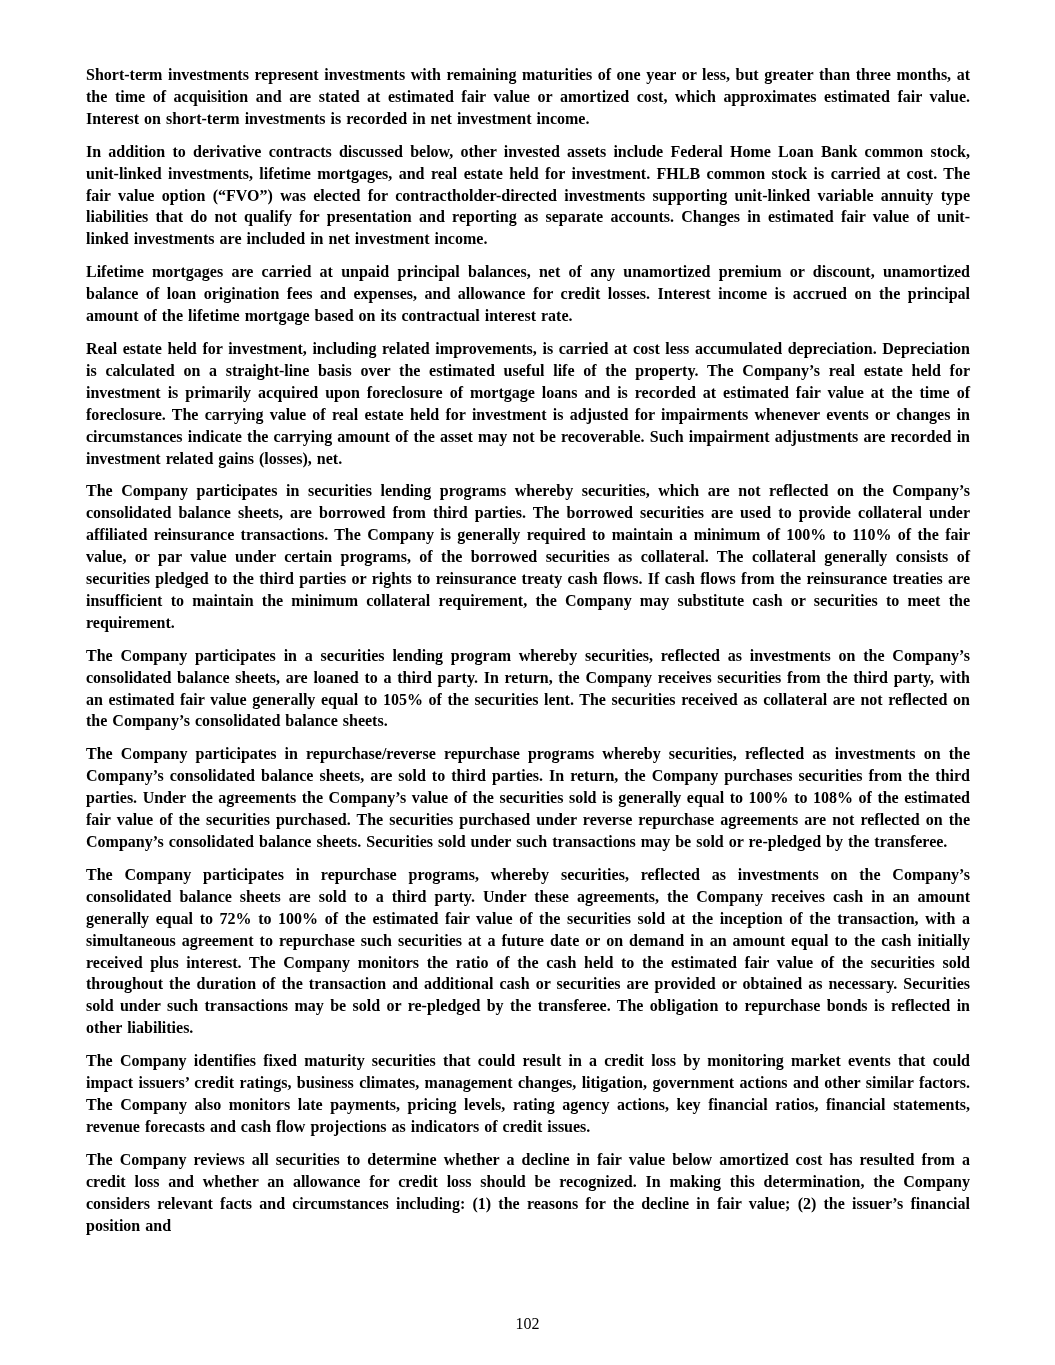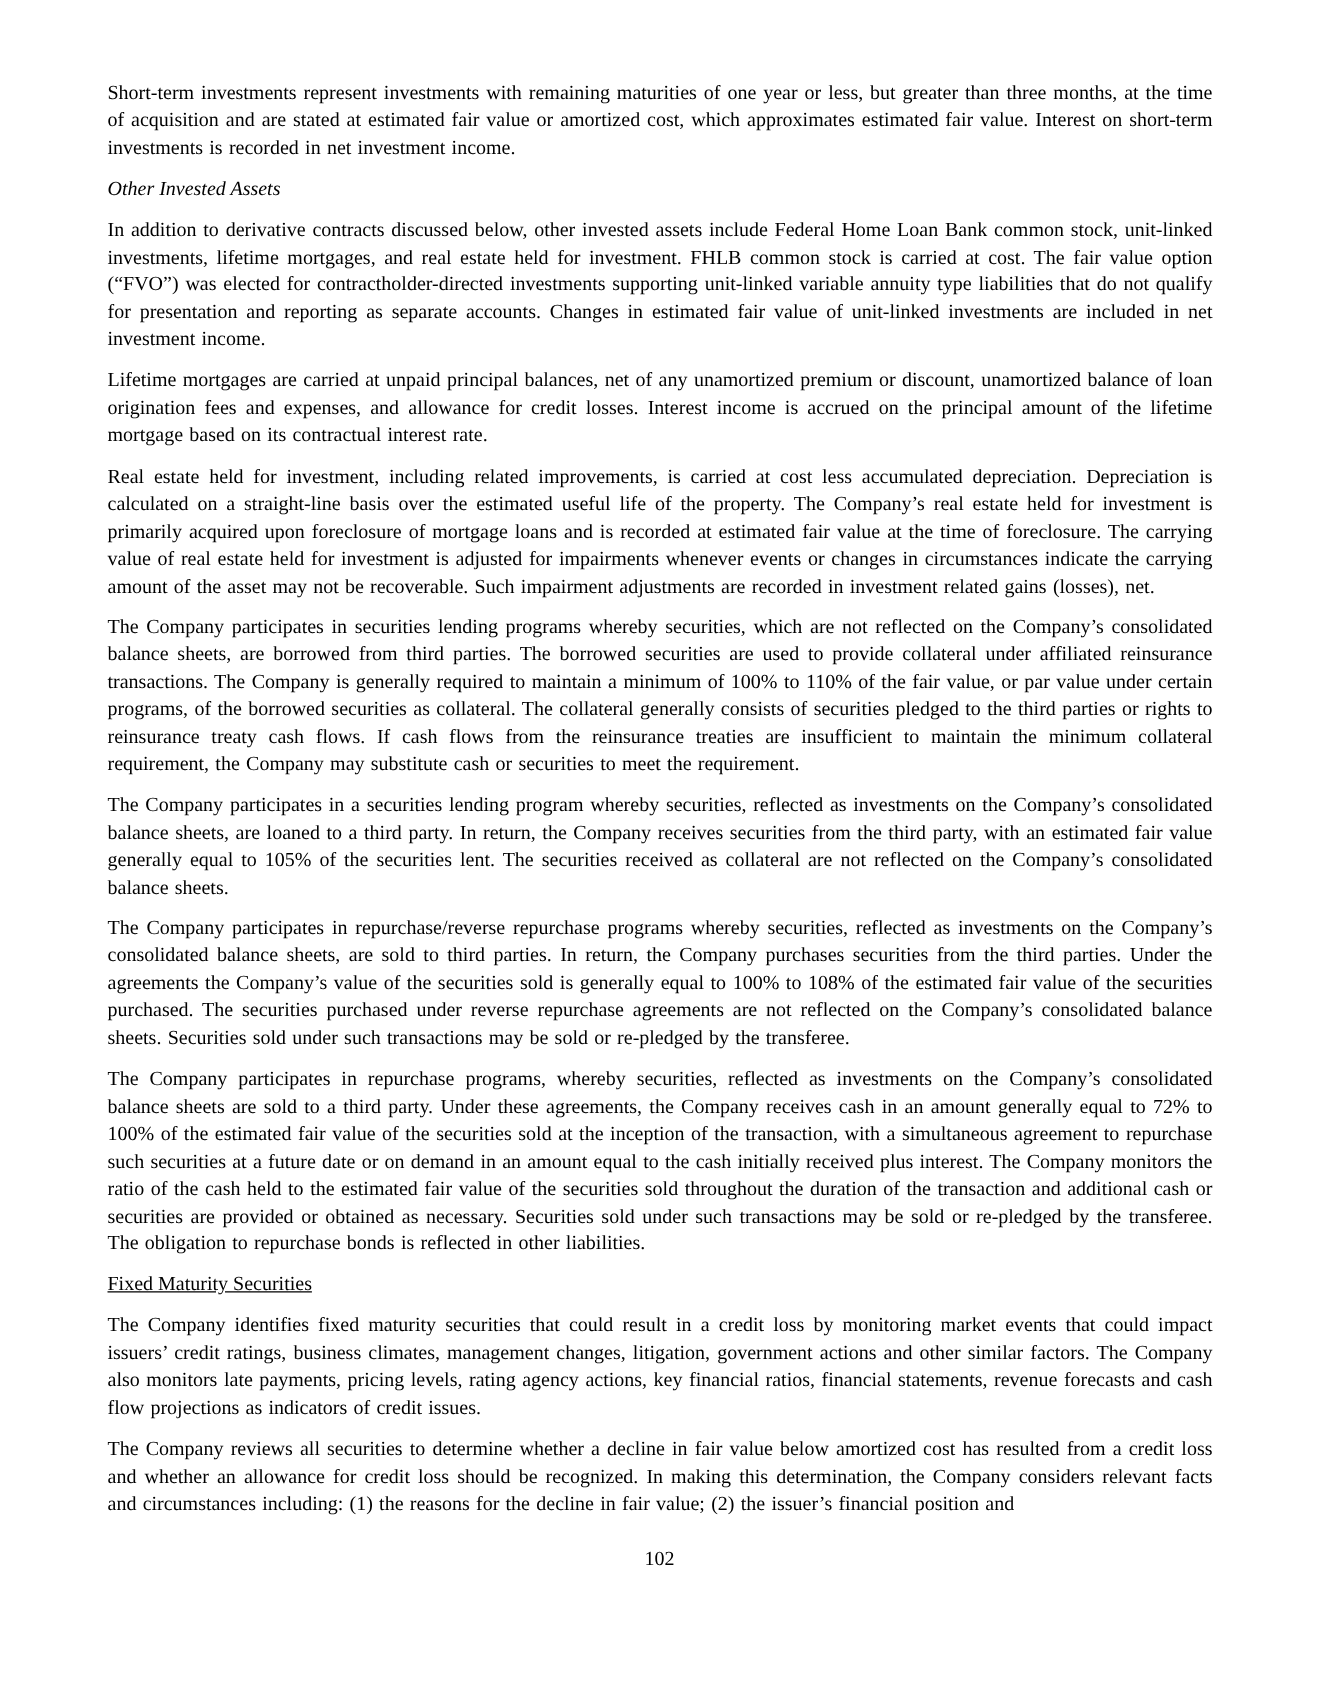--- a/index.html
+++ b/index.html
@@ -20,54 +20,53 @@
     top: 64px;
     left: 86px;
     width: 884px;
   }
   .para {
     font-size: 16px;
     line-height: 1.37;
     text-align: justify;
     margin: 0 0 11px 0;
     word-spacing: 1px;
+    font-weight: bold;
   }
   .heading {
     font-size: 16px;
     line-height: 1.37;
     text-align: left;
     margin: 0 0 11px 0;
   }
   .italic {
     font-style: italic;
   }
   .underline {
     text-decoration: underline;
   }
   .page-number {
     position: absolute;
-    top: 1238px;
+    top: 1314px;
     left: 0;
     width: 100%;
     text-align: center;
     font-size: 16px;
     line-height: 1.3;
   }
 </style>
 </head>
 <body>
 
 <div class="page-content">
   <p class="para">Short-term investments represent investments with remaining maturities of one year or less, but greater than three months, at the time of acquisition and are stated at estimated fair value or amortized cost, which approximates estimated fair value. Interest on short-term investments is recorded in net investment income.</p>
-  <p class="heading italic">Other Invested Assets</p>
   <p class="para">In addition to derivative contracts discussed below, other invested assets include Federal Home Loan Bank common stock, unit-linked investments, lifetime mortgages, and real estate held for investment. FHLB common stock is carried at cost. The fair value option (“FVO”) was elected for contractholder-directed investments supporting unit-linked variable annuity type liabilities that do not qualify for presentation and reporting as separate accounts. Changes in estimated fair value of unit-linked investments are included in net investment income.</p>
   <p class="para">Lifetime mortgages are carried at unpaid principal balances, net of any unamortized premium or discount, unamortized balance of loan origination fees and expenses, and allowance for credit losses. Interest income is accrued on the principal amount of the lifetime mortgage based on its contractual interest rate.</p>
   <p class="para">Real estate held for investment, including related improvements, is carried at cost less accumulated depreciation. Depreciation is calculated on a straight-line basis over the estimated useful life of the property. The Company’s real estate held for investment is primarily acquired upon foreclosure of mortgage loans and is recorded at estimated fair value at the time of foreclosure. The carrying value of real estate held for investment is adjusted for impairments whenever events or changes in circumstances indicate the carrying amount of the asset may not be recoverable. Such impairment adjustments are recorded in investment related gains (losses), net.</p>
   <p class="para">The Company participates in securities lending programs whereby securities, which are not reflected on the Company’s consolidated balance sheets, are borrowed from third parties. The borrowed securities are used to provide collateral under affiliated reinsurance transactions. The Company is generally required to maintain a minimum of 100% to 110% of the fair value, or par value under certain programs, of the borrowed securities as collateral. The collateral generally consists of securities pledged to the third parties or rights to reinsurance treaty cash flows. If cash flows from the reinsurance treaties are insufficient to maintain the minimum collateral requirement, the Company may substitute cash or securities to meet the requirement.</p>
   <p class="para">The Company participates in a securities lending program whereby securities, reflected as investments on the Company’s consolidated balance sheets, are loaned to a third party. In return, the Company receives securities from the third party, with an estimated fair value generally equal to 105% of the securities lent. The securities received as collateral are not reflected on the Company’s consolidated balance sheets.</p>
   <p class="para">The Company participates in repurchase/reverse repurchase programs whereby securities, reflected as investments on the Company’s consolidated balance sheets, are sold to third parties. In return, the Company purchases securities from the third parties. Under the agreements the Company’s value of the securities sold is generally equal to 100% to 108% of the estimated fair value of the securities purchased. The securities purchased under reverse repurchase agreements are not reflected on the Company’s consolidated balance sheets. Securities sold under such transactions may be sold or re-pledged by the transferee.</p>
   <p class="para">The Company participates in repurchase programs, whereby securities, reflected as investments on the Company’s consolidated balance sheets are sold to a third party. Under these agreements, the Company receives cash in an amount generally equal to 72% to 100% of the estimated fair value of the securities sold at the inception of the transaction, with a simultaneous agreement to repurchase such securities at a future date or on demand in an amount equal to the cash initially received plus interest. The Company monitors the ratio of the cash held to the estimated fair value of the securities sold throughout the duration of the transaction and additional cash or securities are provided or obtained as necessary. Securities sold under such transactions may be sold or re-pledged by the transferee. The obligation to repurchase bonds is reflected in other liabilities.</p>
-  <p class="heading underline">Fixed Maturity Securities</p>
   <p class="para">The Company identifies fixed maturity securities that could result in a credit loss by monitoring market events that could impact issuers’ credit ratings, business climates, management changes, litigation, government actions and other similar factors. The Company also monitors late payments, pricing levels, rating agency actions, key financial ratios, financial statements, revenue forecasts and cash flow projections as indicators of credit issues.</p>
   <p class="para">The Company reviews all securities to determine whether a decline in fair value below amortized cost has resulted from a credit loss and whether an allowance for credit loss should be recognized. In making this determination, the Company considers relevant facts and circumstances including: (1) the reasons for the decline in fair value; (2) the issuer’s financial position and</p>
 </div>
 
 <div class="page-number">102</div>
 
 </body></html>

